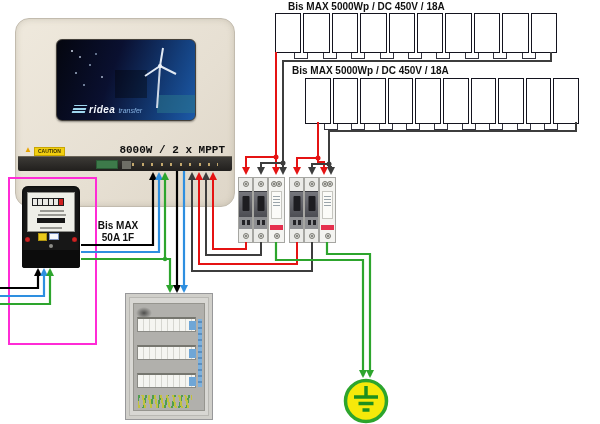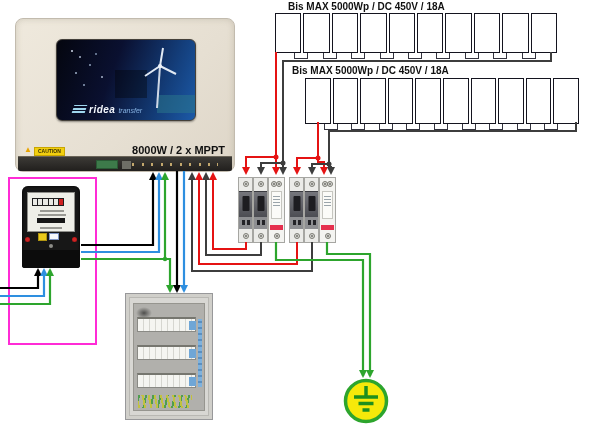--- a/index.html
+++ b/index.html
@@ -18,34 +18,34 @@
   #row2{left:305px;top:78px;width:274px;height:46px;}
   .panel{flex:1;background:
       repeating-linear-gradient(90deg, rgba(150,160,190,.28) 0 1px, transparent 1px 4.6px),
       repeating-linear-gradient(0deg, rgba(150,160,190,.22) 0 1px, transparent 1px 5px),
       linear-gradient(50% 0, rgba(180,190,220,.25), rgba(180,190,220,.25)),
       var(--panel_blue);
     border:1px solid #14141f;}
   .jumper{position:absolute;top:100%;width:14px;height:6px;border:1.5px solid #33333e;border-top:none;}
 
   
-  .inverter{position:absolute;left:15px;top:18px;width:220px;height:154px;
+  .inverter{position:absolute;left:15px;top:18px;width:220px;height:189px;
     background:linear-gradient(135deg,#efe9dd 0%,#e6dfd2 60%,#ded6c8 100%);
-    border:1px solid #c2bbae;border-radius:8px;box-shadow:inset 0 0 6px rgba(120,110,90,.25);}
+    border:1px solid #c2bbae;border-radius:14px;box-shadow:inset 0 0 6px rgba(120,110,90,.25);}
   .inv-screen{position:absolute;left:40px;top:20px;width:140px;height:82px;border-radius:6px;overflow:hidden;
     background:linear-gradient(110deg,#04060f 0%,#0a1030 40%,#14407e 78%,#1c5aa8 100%);
     border:1px solid #44403a;box-shadow:0 1px 2px rgba(0,0,0,.4);}
   .turbine{position:absolute;left:0;top:0;}
   .stars{position:absolute;left:14px;top:10px;width:2px;height:2px;background:#cfd8ea;border-radius:50%;
     box-shadow:8px 6px 0 #aab6cc,18px 14px 0 #8fa0bb,4px 22px 0 #9fb0c8,24px 3px 0 #7e90ac,30px 26px 0 #aab6cc,12px 34px 0 #8fa0bb;}
   .brand{position:absolute;left:16px;bottom:5px;display:flex;align-items:baseline;gap:3px;}
   .brand-bars{width:13px;height:8px;background:repeating-linear-gradient(0deg,#9fd6ee 0 2px,transparent 2px 3.4px);transform:skewX(-18deg);}
   .brand b{color:#f2f6fc;font-style:italic;font-size:10px;letter-spacing:.5px;}
   .brand i{color:#86b2e2;font-style:italic;font-size:7px;}
-  .inv-rating{position:absolute;right:9px;top:125px;font-weight:bold;font-size:11px;color:#101010;}
+  .inv-rating{position:absolute;right:9px;top:125px;font-weight:bold;font-size:11px;color:#101010;font-family:Liberation Mono, monospace;}
   .caution{position:absolute;left:18px;top:128px;background:#f2cf10;color:#3a3000;font-size:5px;font-weight:bold;
     padding:1px 3px;line-height:5px;border:1px solid #c9a600;}
   .warn-tri{position:absolute;left:8px;top:127px;color:#e8a400;font-size:8px;line-height:8px;}
   .inv-strip{position:absolute;left:2px;top:137px;width:214px;height:15px;
     background:linear-gradient(#3c3a36,#211f1d);border-top:1px solid #6a6458;border-radius:0 0 2px 2px;}
   .inv-strip-green{position:absolute;left:78px;top:3px;width:22px;height:9px;background:#3d7a4a;border:1px solid #2a5a35;}
   .inv-strip-box{position:absolute;left:104px;top:4px;width:9px;height:8px;background:#6e6e66;}
   .term-dots{position:absolute;right:14px;top:6px;width:86px;height:3px;
     background:repeating-linear-gradient(90deg,#c2a76d 0 2px,transparent 2px 9.5px);}
 
@@ -209,20 +209,24 @@
       <div class="m-disc"></div>
       <div class="m-line l3"></div>
     </div>
     <div class="m-tag-y"></div>
     <div class="m-tag-w"></div>
     <div class="m-screw ms1"></div>
     <div class="m-screw ms2"></div>
     <div class="m-dot"></div>
     <div class="m-lower"></div>
   </div>
+  <div class="meter-label">
+    <div>Bis MAX</div>
+    <div>50A 1F</div>
+  </div>
 
   <div class="brk-group g1">
     <div class="pole">
       <span class="screw t"></span>
         <div class="dark">
           <div class="toggle"></div>
         </div>
       <div class="mid">
           <i></i>
           <i></i>

